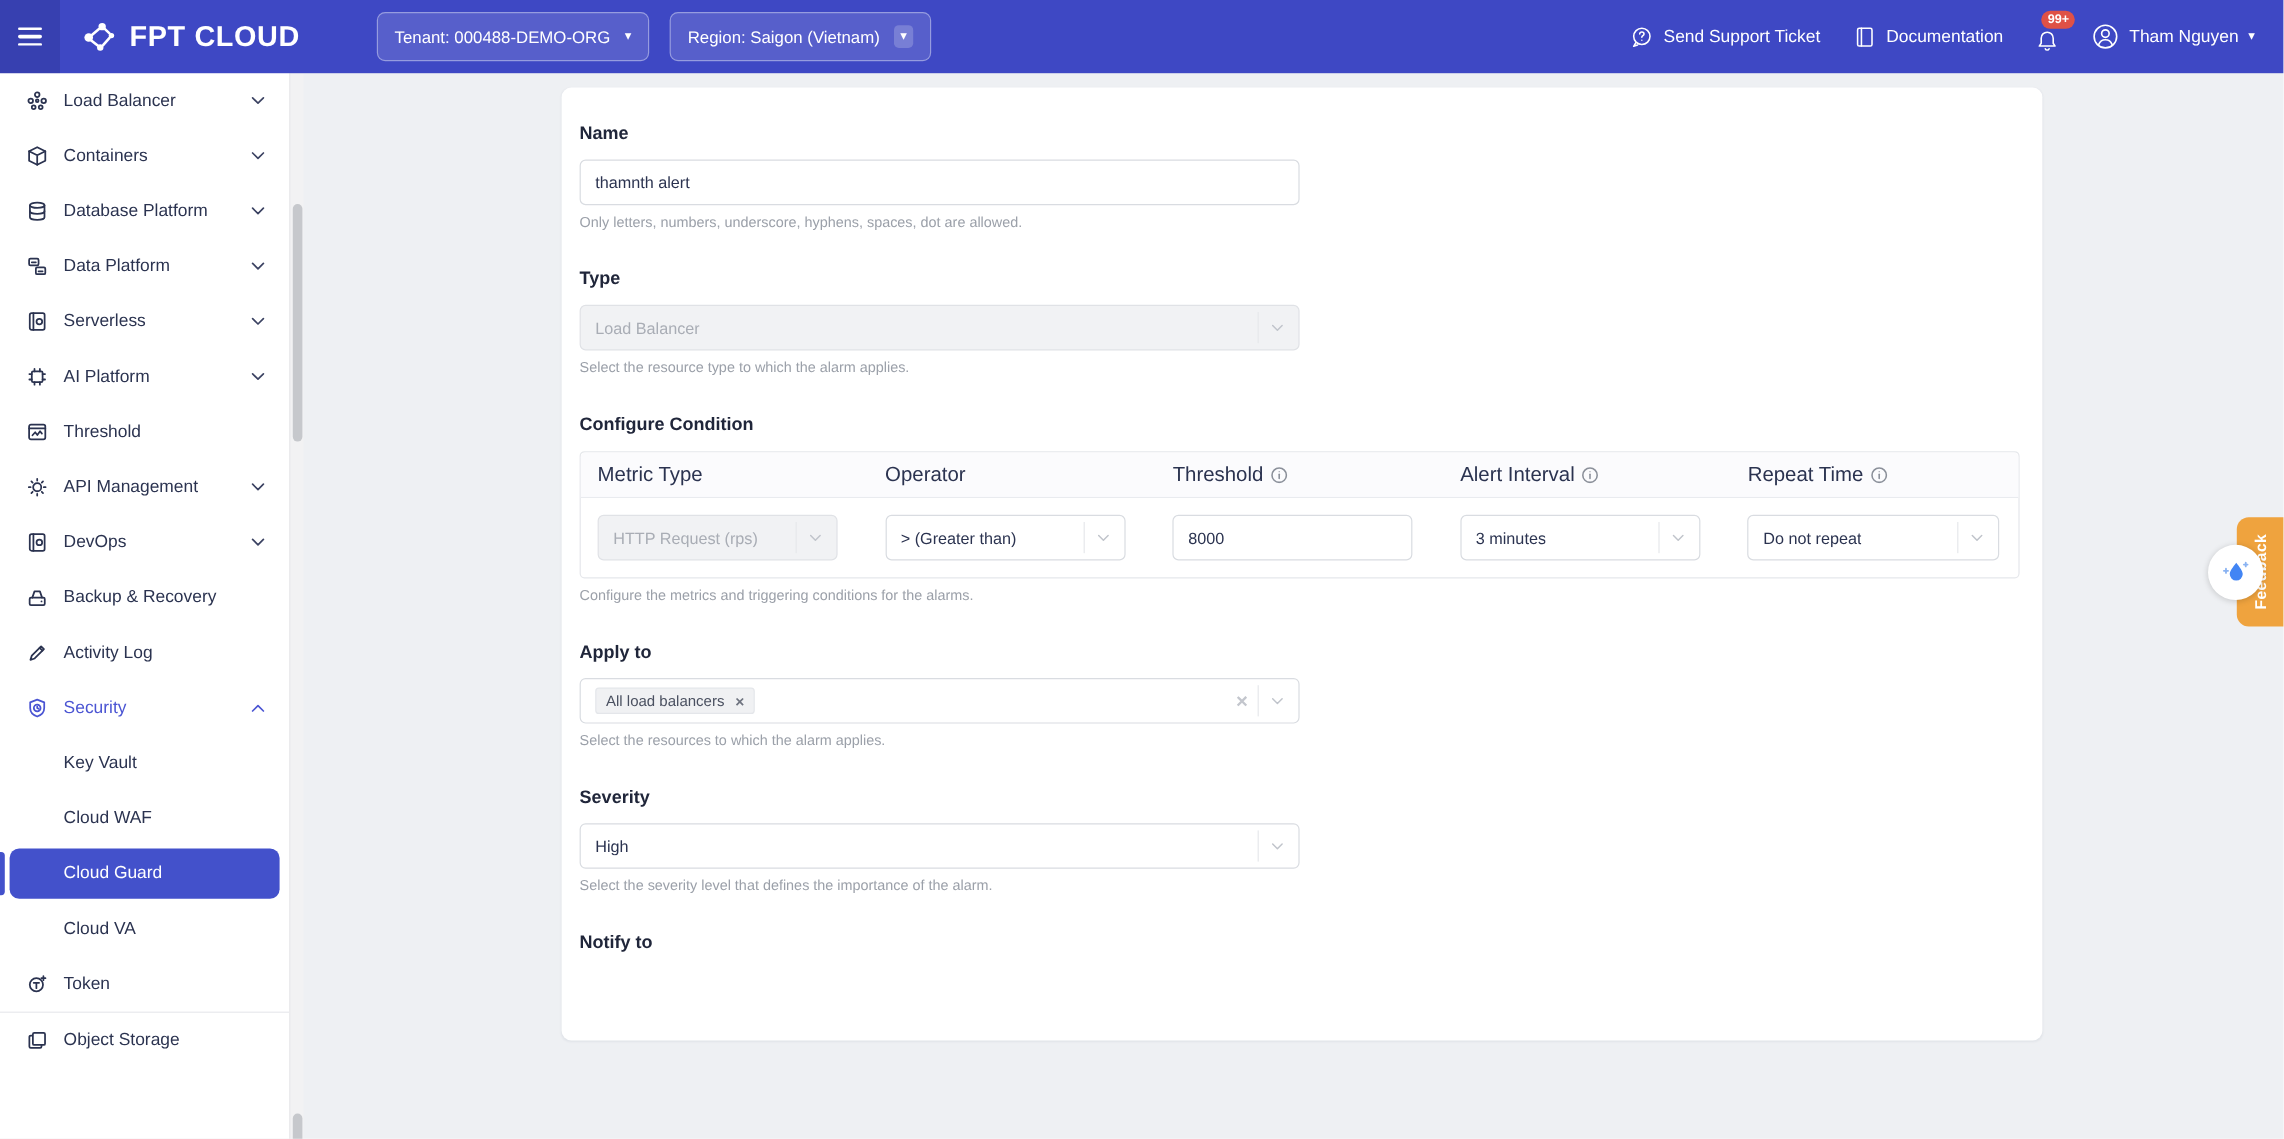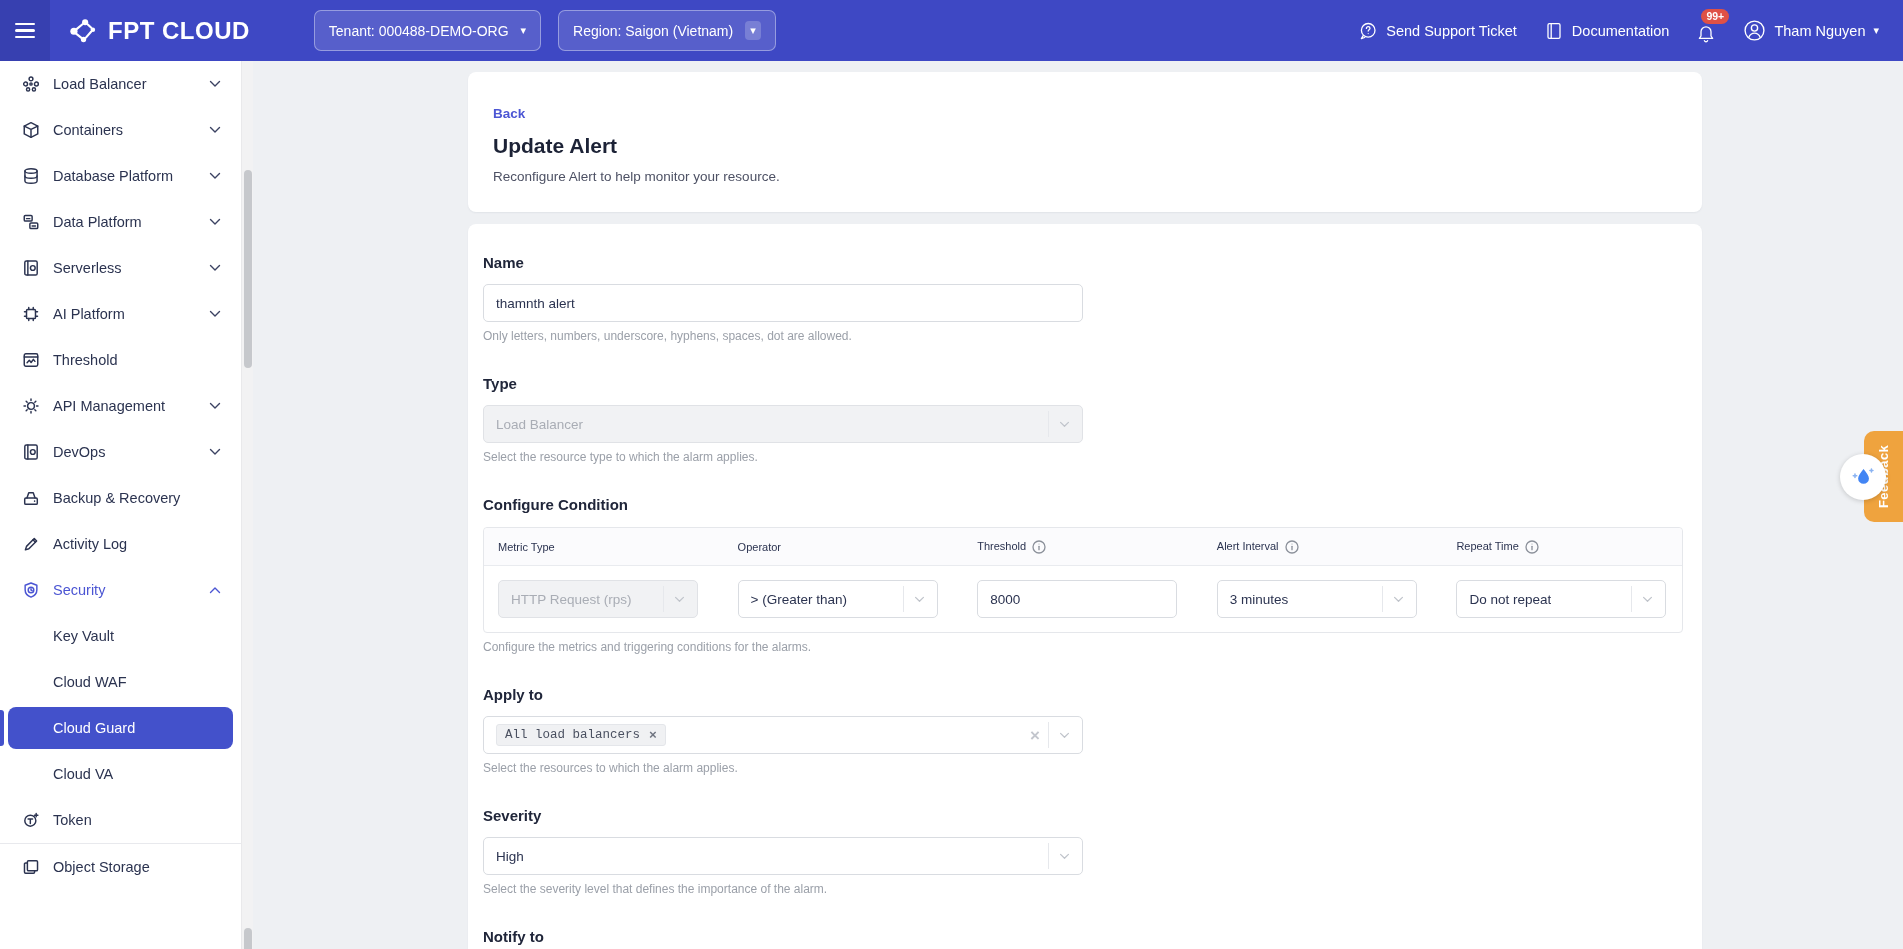--- a/index.html
+++ b/index.html
@@ -66,29 +66,29 @@
   .field.disabled .val { color:#a9adb5; }
   .suffix { margin-left:auto; display:flex; align-items:center; }
   .sdivider { width:1px; height:26px; background:#e6e8ec; margin:0 10px 0 8px; }
   .chev-ic { width:11px; height:7px; color:#c0c4cb; }
   .clear-x { font-size:17px; color:#c3c6cd; font-weight:bold; line-height:1; cursor:pointer; }
   .helper { font-size:12px; color:#9ba0a9; margin-top:7px; }
 
   
   .cond-table { width:1200px; border:1px solid #e5e7eb; border-radius:4px; margin-top:14px; background:#fff; }
   .cond-head { display:grid; grid-template-columns:repeat(5,1fr); height:38px; align-items:center; border-bottom:1px solid #e9ebef; background:#fbfbfd; border-radius:4px 4px 0 0; }
-  .cond-hcell { padding-left:14px; font-size:11px; color:#2b3350; display:flex; gap:6px; }
+  .cond-hcell { padding-left:14px; font-size:17px; color:#2b3350; display:flex; align-items:center; gap:6px; }
   .info-ic { width:14px; height:14px; color:#8b909a; stroke-width:1.1; }
   .cond-row { display:grid; grid-template-columns:repeat(5,1fr); padding:14px 0; }
   .cond-cell { padding-left:14px; }
   .w200 { width:200px; }
   .w210 { width:210px; }
 
   
-  .chip { display:flex; align-items:center; gap:9px; background:#f0f1f3; border:1px solid #e4e6ea; border-radius:3px; padding:3px 8px; font-size:12.5px; color:#4a5060; white-space:nowrap;font-family:Liberation Mono, monospace; }
+  .chip { display:flex; align-items:center; gap:9px; background:#f0f1f3; border:1px solid #e4e6ea; border-radius:3px; padding:3px 8px; font-size:12.5px; color:#4a5060; white-space:nowrap; }
   .chip-x { font-size:13px; font-weight:bold; color:#6f7480; cursor:pointer; line-height:1; }
 
   
   .feedback { position:absolute; right:0; top:431px; width:39px; height:91px; background:#efa33e; border-radius:10px 0 0 10px; z-index:40; cursor:pointer; }
   .feedback .txt { position:absolute; inset:0; display:flex; align-items:center; justify-content:center; writing-mode:vertical-rl; transform:rotate(180deg); color:#fff; font-weight:bold; font-size:13px; letter-spacing:0.4px; }
   .fb-circle { position:absolute; left:-24px; top:50%; margin-top:-23px; width:46px; height:46px; background:#fff; border-radius:50%; box-shadow:0 1px 5px rgba(0,0,0,0.18); display:flex; align-items:center; justify-content:center; }
   .drop-ic { width:26px; height:26px; }
 
   
   .ai-btn { position:absolute; left:1926px; top:862px; width:62px; height:62px; border-radius:50% 50% 50% 0; background:linear-gradient(135deg,#93a6dd 0%,#4fa0c2 100%); box-shadow:0 3px 10px rgba(40,70,110,0.30); z-index:40; cursor:pointer; }
@@ -379,25 +379,20 @@
       <span class="lb">Object Storage</span>
     </div>
   </nav>
 <div class="sb-scrollbar">
   <div class="thumb t1"></div>
   <div class="thumb t2"></div>
 </div>
 
 <main class="content">
 
-  <div class="card card-header">
-    <a class="back">Back</a>
-    <h1 class="title">Update Alert</h1>
-    <p class="subtitle">Reconfigure Alert to help monitor your resource.</p>
-  </div>
 
   <div class="card card-form">
 
     <div class="section">
       <div class="flabel">Name</div>
       <div class="field">
         <span class="val">thamnth alert</span>
       </div>
       <div class="helper">Only letters, numbers, underscore, hyphens, spaces, dot are allowed.</div>
     </div>

